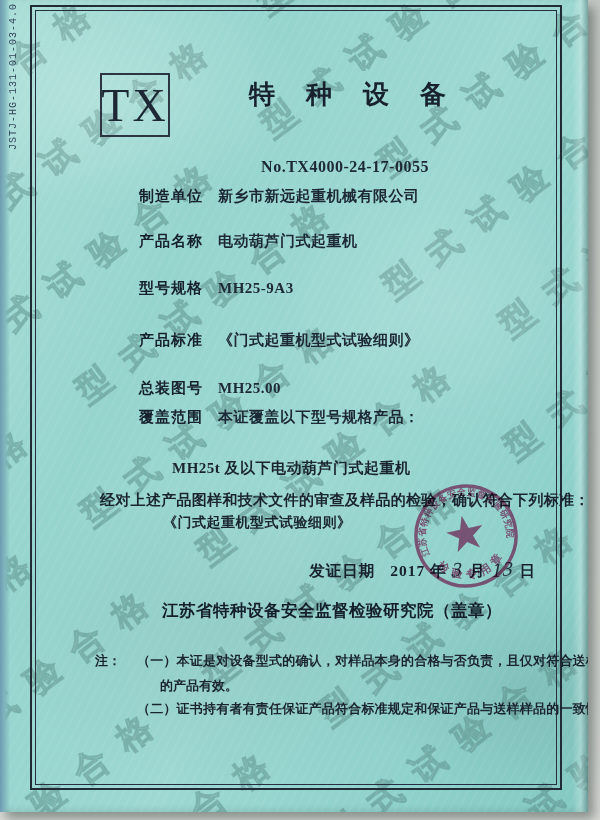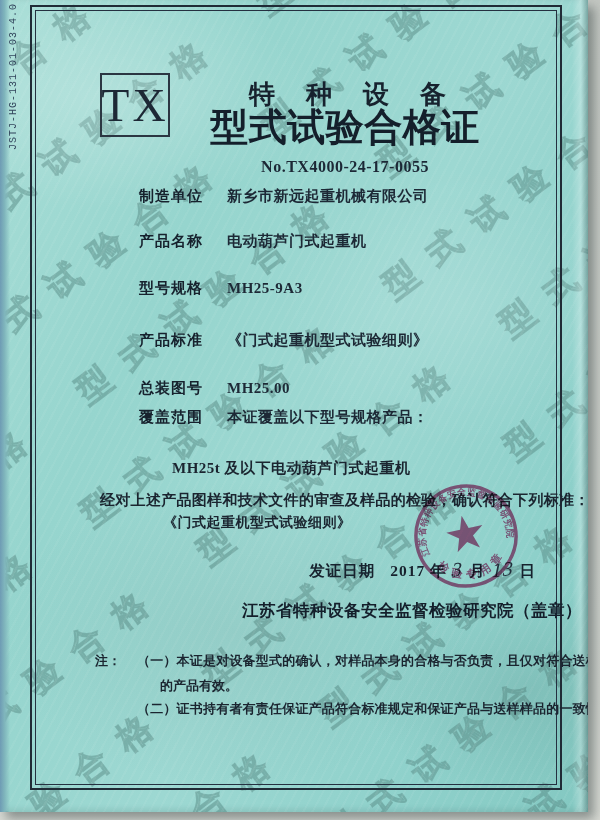--- a/index.html
+++ b/index.html
@@ -70,39 +70,39 @@
     font-size:38px;font-weight:bold;letter-spacing:0.5px;color:#141f2b;white-space:nowrap;
   }
   .cert-no{
     position:absolute;left:175px;top:158px;width:340px;text-align:center;
     font-size:16px;font-weight:600;letter-spacing:.5px;color:#1c2836;
   }
   .cert-no .num{margin-left:0;}
   
   .field{position:absolute;left:95px;font-size:15px;white-space:nowrap;}
   .flabel{display:inline-block;width:66px;font-weight:bold;letter-spacing:1px;color:#17222e;margin-left:44px;}
-  .fvalue{margin-left:22px;font-weight:600;color:#1d2936;letter-spacing:.5px;}
+  .fvalue{margin-left:13px;font-weight:600;color:#1d2936;letter-spacing:.5px;}
   .f1{top:187px}.f2{top:232px}.f3{top:279px}.f4{top:331px}.f5{top:379px}.f6{top:408px}
   .cover-line2{position:absolute;left:172px;top:459px;font-size:15px;font-weight:600;letter-spacing:.5px;}
   
   .stmt1{position:absolute;left:100px;top:491px;font-size:15px;font-weight:bold;letter-spacing:.3px;white-space:nowrap;}
   .stmt2{position:absolute;left:163px;top:514px;font-size:14px;font-weight:bold;letter-spacing:.5px;}
   
   .date-row{
     position:absolute;right:52px;top:558px;font-size:15.5px;font-weight:bold;
     white-space:nowrap;letter-spacing:1px;color:#17222e;
   }
   .date-row .gap{display:inline-block;width:10px;}
   .hw{
     display:inline-block;font-style:italic;font-weight:500;font-size:20px;
     transform:rotate(-6deg) skewX(-8deg);color:#222f3c;margin:0 1px;
   }
   
   .issuer{
-    position:absolute;left:162px;top:600px;width:420px;text-align:right;
+    position:absolute;left:162px;top:600px;width:420px;text-align:left;
     font-size:16.5px;font-weight:bold;letter-spacing:.5px;color:#141f2b;white-space:nowrap;
   }
   
   .note-label{position:absolute;left:95px;top:652px;font-size:13px;font-weight:bold;}
   .note-l1{position:absolute;left:137px;top:652px;font-size:13px;font-weight:bold;white-space:nowrap;letter-spacing:.2px;}
   .note-l2{position:absolute;left:160px;top:677px;font-size:13px;font-weight:bold;}
   .note-2 {position:absolute;left:137px;top:700px;font-size:13px;font-weight:bold;white-space:nowrap;letter-spacing:.2px;}
   
   .stamp{
     position:absolute;left:406px;top:476px;width:120px;height:120px;
@@ -136,21 +136,20 @@
   <div class="side-code">JSTJ-HG-131-01-03-4.0</div>
 
   <div class="frame">
     <div class="frame-inner"></div>
   </div>
 
   <div class="tx-box">
     <span>TX</span>
   </div>
   <div class="title-top">特种设备</div>
-  <div class="title-main">型式试验合格证</div>
   <div class="cert-no">
     <span>No.</span><span class="num">TX4000-24-17-0055</span>
   </div>
 
   <div class="field f1">
     <span class="flabel">制造单位</span><span class="fvalue">新乡市新远起重机械有限公司</span>
   </div>
   <div class="field f2">
     <span class="flabel">产品名称</span><span class="fvalue">电动葫芦门式起重机</span>
   </div>

